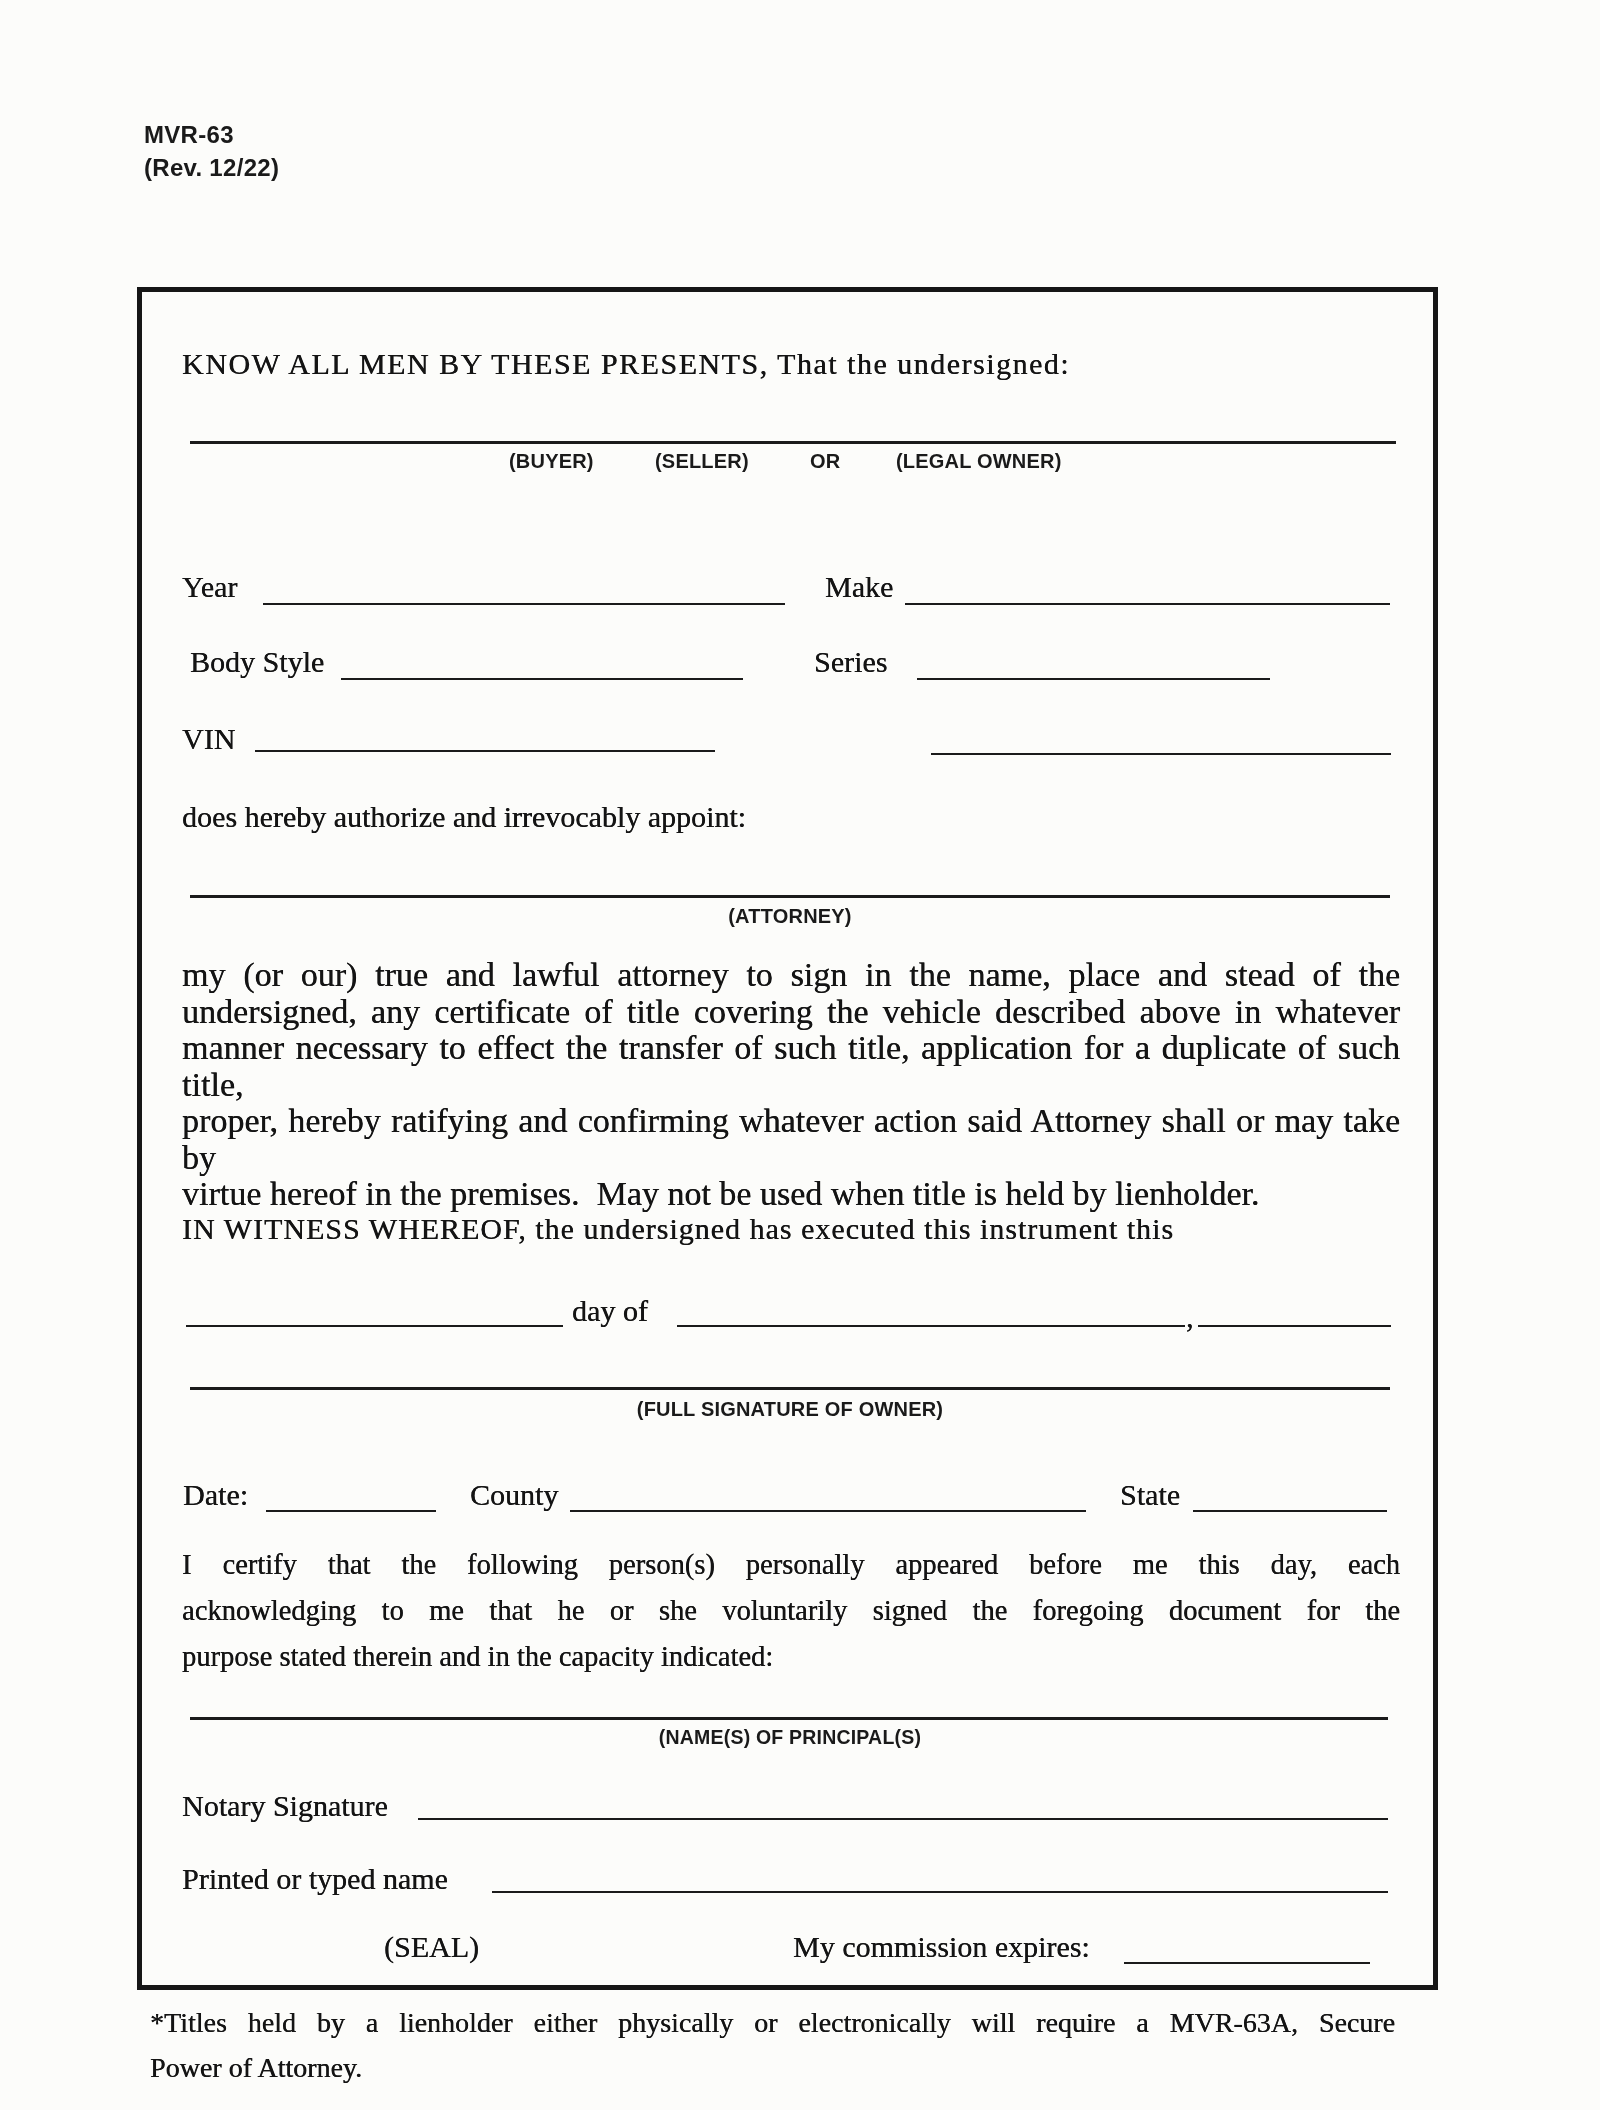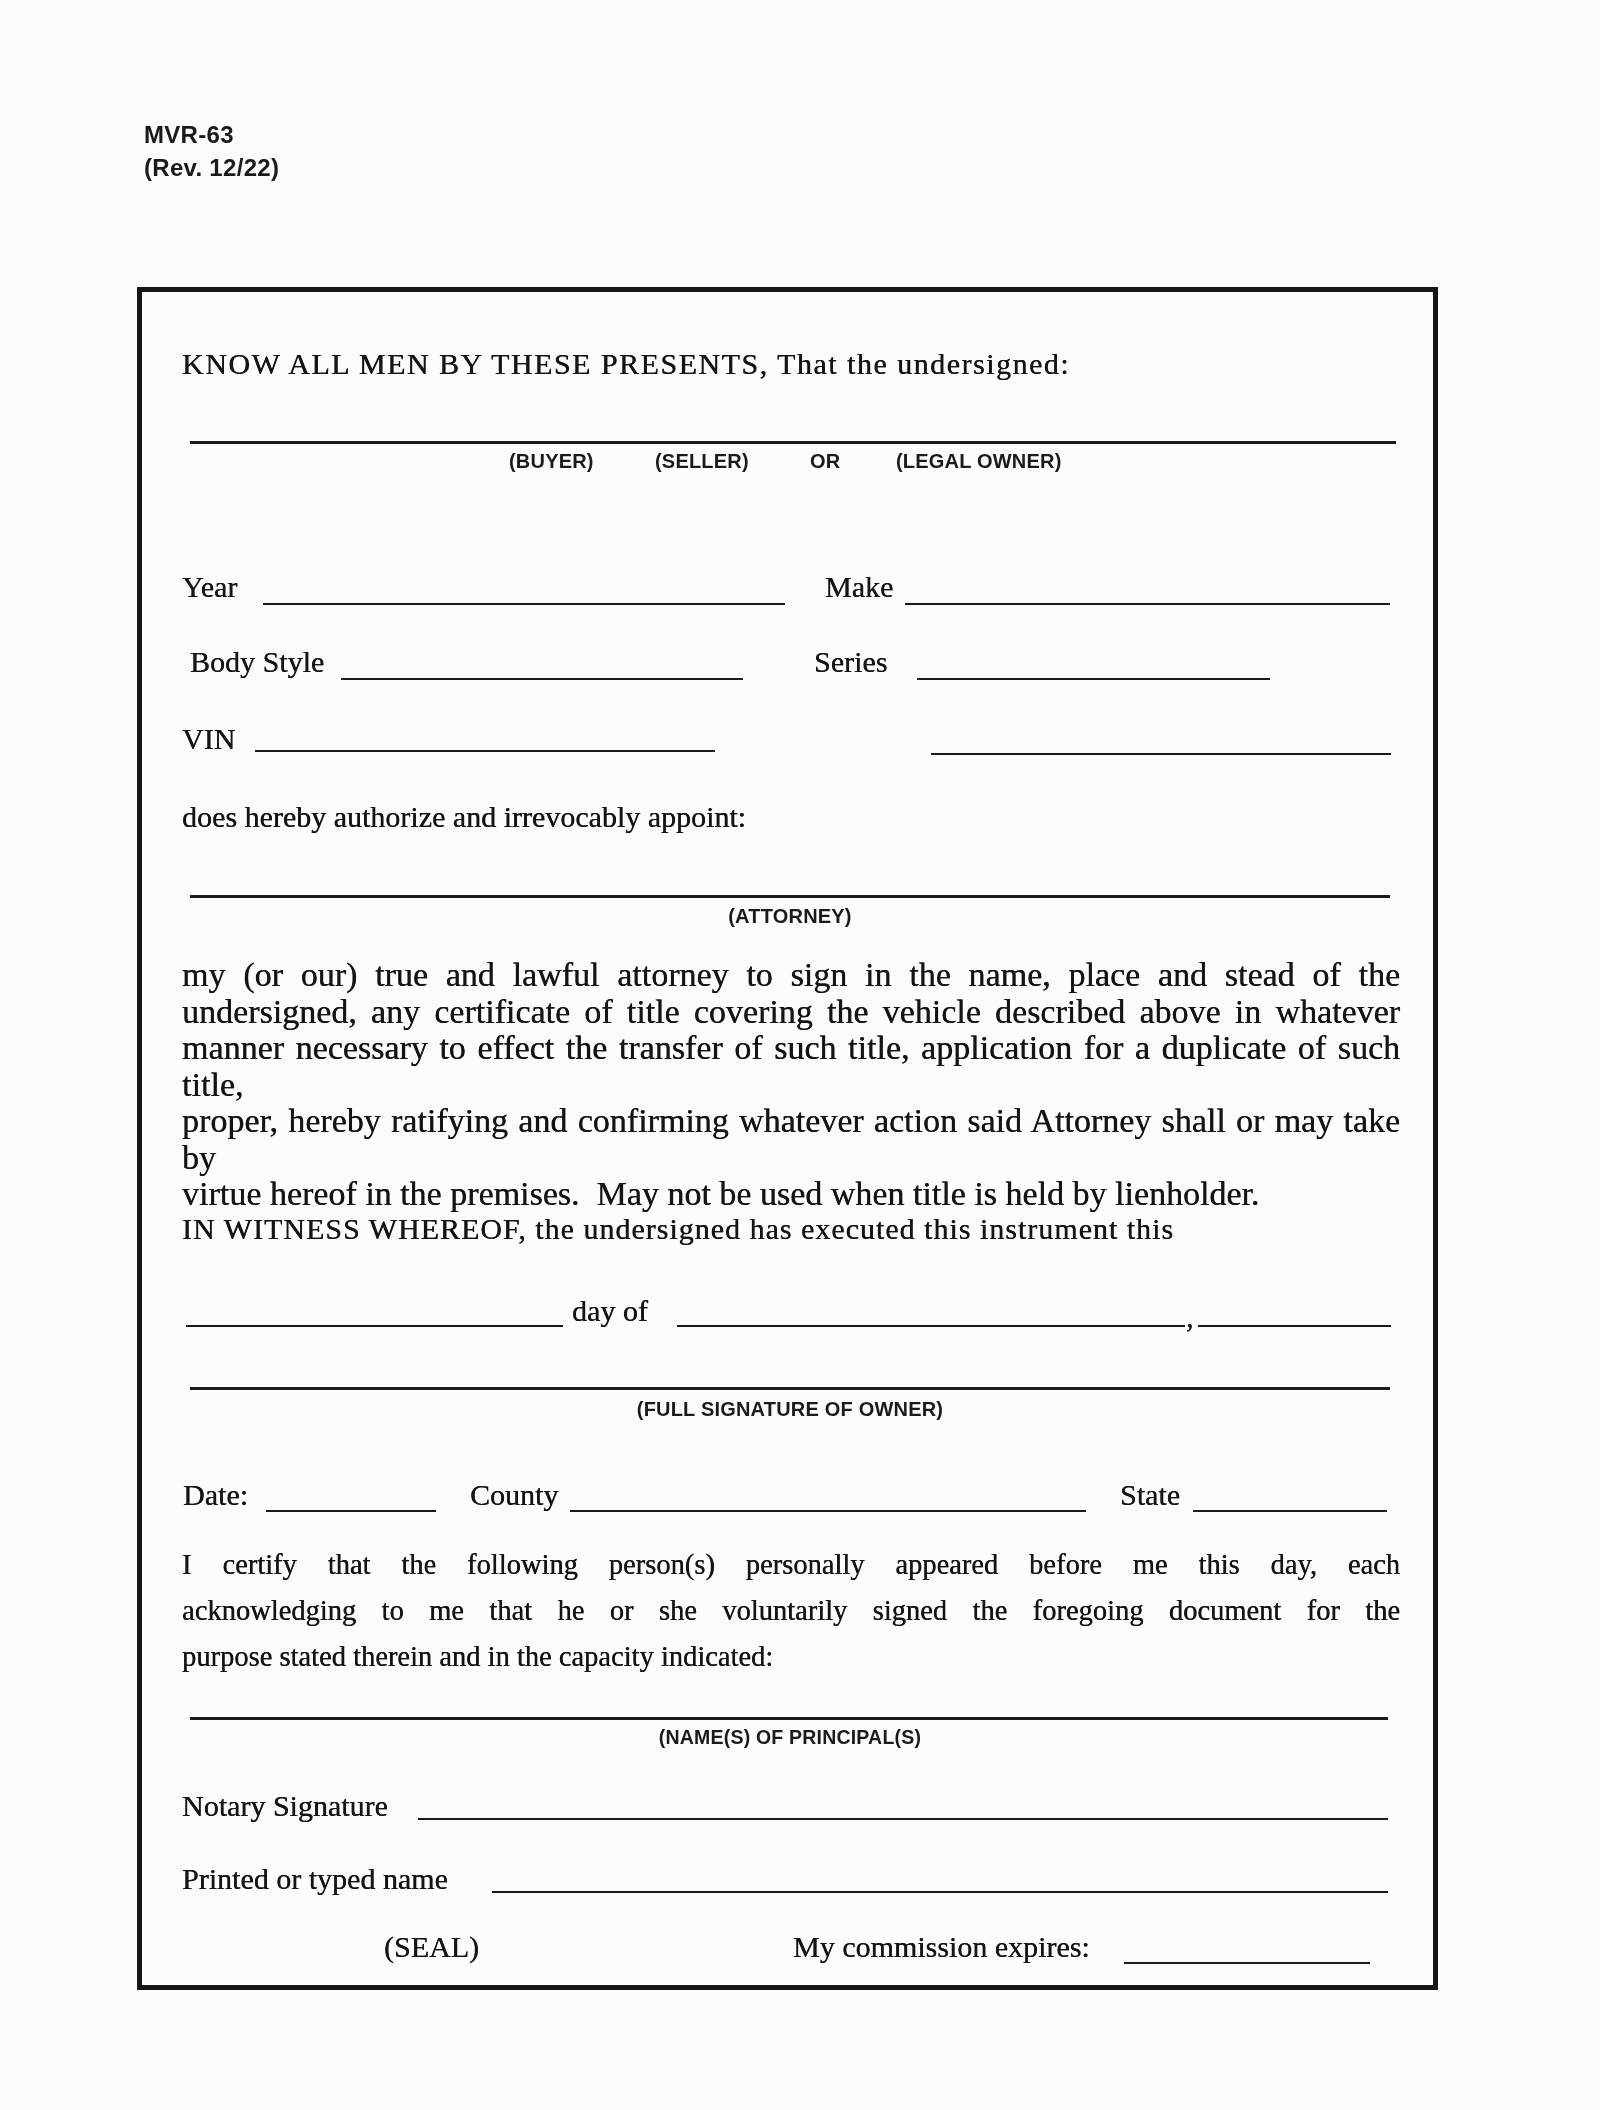--- a/index.html
+++ b/index.html
@@ -114,14 +114,18 @@
   <div class="abs serif ink fs30" style="left:182px;top:1789px;">Notary Signature</div>
   <div class="fill" style="left:418px;top:1818px;width:970px;"></div>
 
   <div class="abs serif ink fs30" style="left:182px;top:1862px;">Printed or typed name</div>
   <div class="fill" style="left:492px;top:1891px;width:896px;"></div>
 
   <div class="abs serif ink fs30" style="left:384px;top:1930px;">(SEAL)</div>
   <div class="abs serif ink fs30" style="left:793px;top:1930px;">My commission expires:</div>
   <div class="fill" style="left:1124px;top:1962px;width:246px;"></div>
 
+  <div class="abs serif ink para foot" style="left:150px;top:2000px;width:1245px;">
+    <div class="jline">*Titles held by a lienholder either physically or electronically will require a MVR-63A, Secure</div>
+    <div class="jlast">Power of Attorney.</div>
+  </div>
 
 </div>
 
 </body></html>

